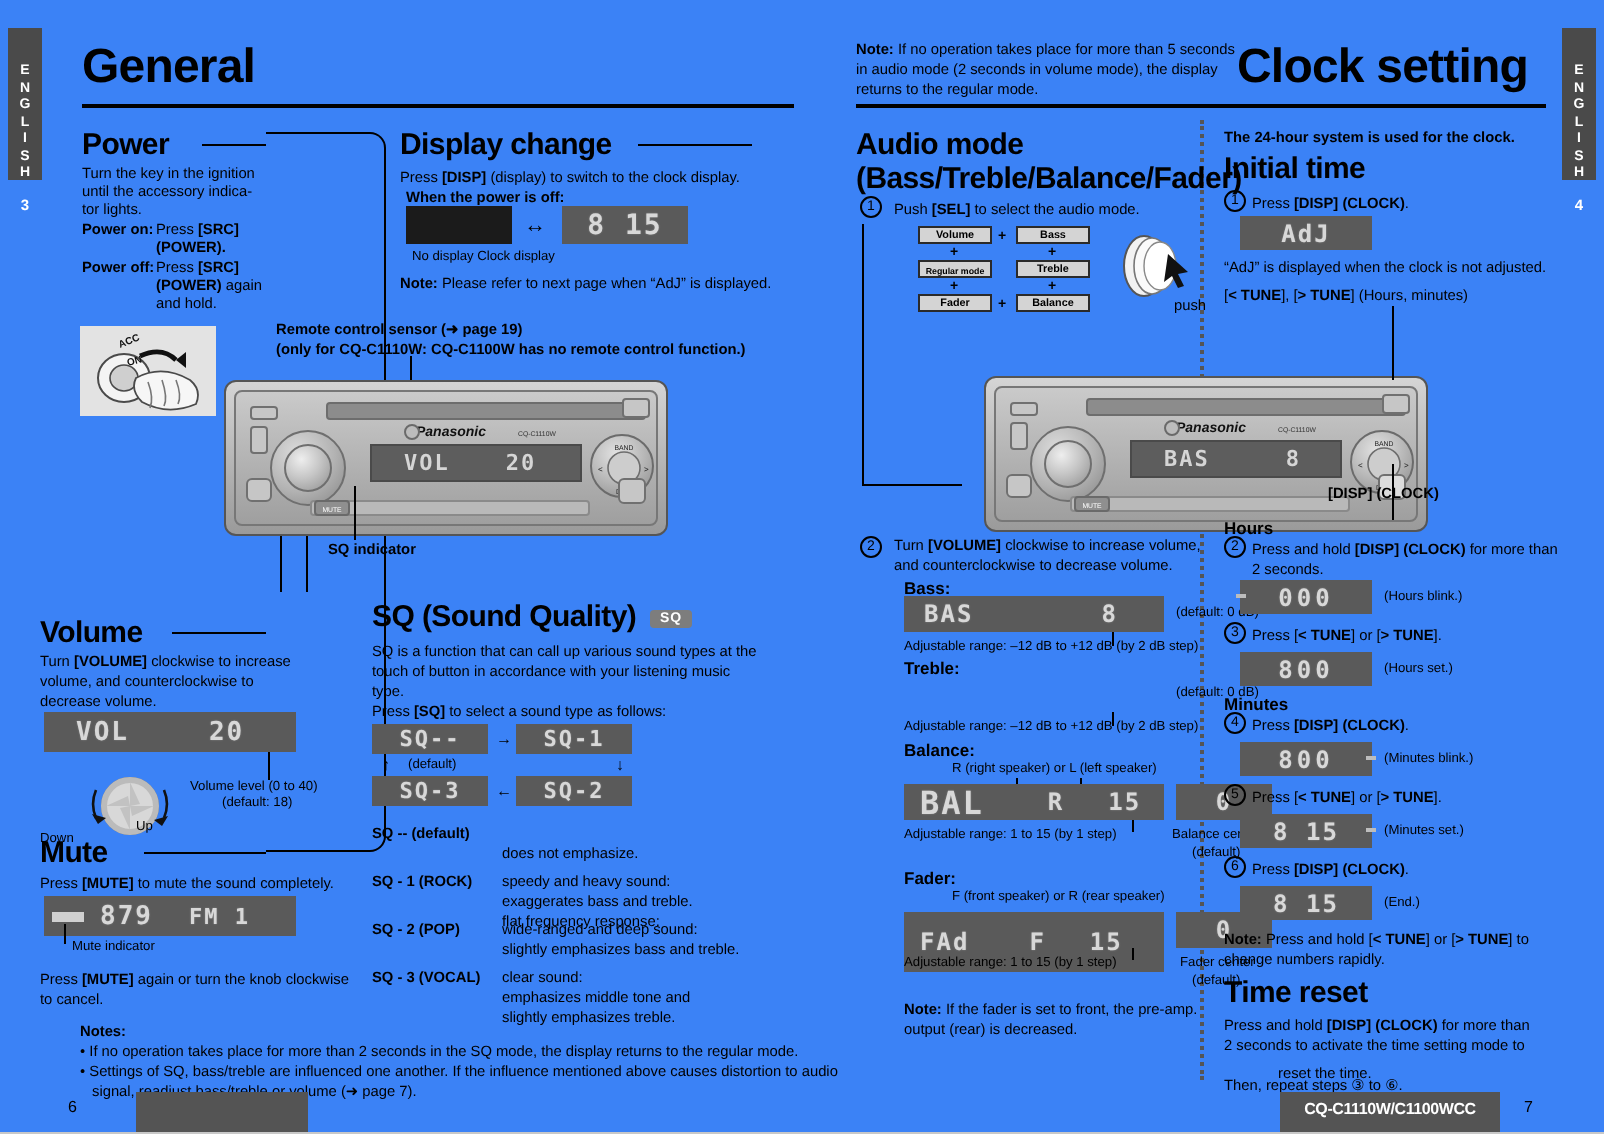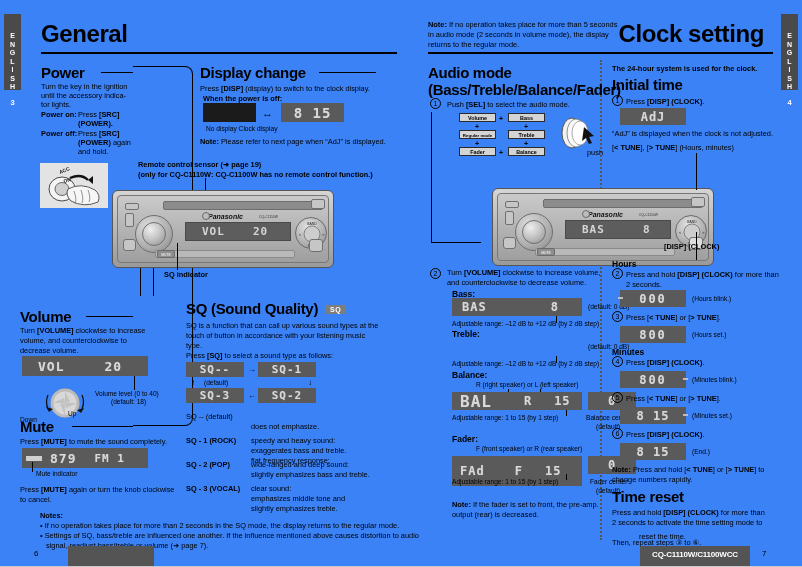--- a/index.html
+++ b/index.html
@@ -433,21 +433,21 @@
   <div class="lcd seg" style="left:186px; top:362px; width:58px; height:15px; justify-content:center; font-size:11px;">SQ--</div>
   <div style="position:absolute; left:248px; top:365px; font-size:8px; font-weight:bold;">→</div>
   <div class="lcd seg" style="left:258px; top:362px; width:58px; height:15px; justify-content:center; font-size:11px;">SQ-1</div>
   <div style="position:absolute; left:191px; top:378px; font-size:8px; font-weight:bold;">↑</div>
   <div class="tiny" style="left:204px; top:379px;">(default)</div>
   <div style="position:absolute; left:308px; top:378px; font-size:8px; font-weight:bold;">↓</div>
   <div class="lcd seg" style="left:186px; top:388px; width:58px; height:15px; justify-content:center; font-size:11px;">SQ-3</div>
   <div style="position:absolute; left:248px; top:391px; font-size:8px; font-weight:bold;">←</div>
   <div class="lcd seg" style="left:258px; top:388px; width:58px; height:15px; justify-content:center; font-size:11px;">SQ-2</div>
 
-  <div class="txt" style="left:186px; top:412px; font-weight:normal;">SQ -- (default)</div>
+  <div class="txt" style="left:186px; top:412px; font-weight:bold;">SQ -- (default)</div>
   <div class="txt" style="left:251px; top:412px;margin-top:44px;">flat frequency response:</div>
   <div class="txt" style="left:251px; top:422px;">does not emphasize.</div>
 
   <div class="txt" style="left:186px; top:436px; font-weight:bold;">SQ - 1 (ROCK)</div>
   <div class="txt" style="left:251px; top:436px;">speedy and heavy sound:</div>
   <div class="txt" style="left:251px; top:446px;">exaggerates bass and treble.</div>
 
   <div class="txt" style="left:186px; top:460px; font-weight:bold;">SQ - 2 (POP)</div>
   <div class="txt" style="left:251px; top:460px;">wide-ranged and deep sound:</div>
   <div class="txt" style="left:251px; top:470px;">slightly emphasizes bass and treble.</div>

